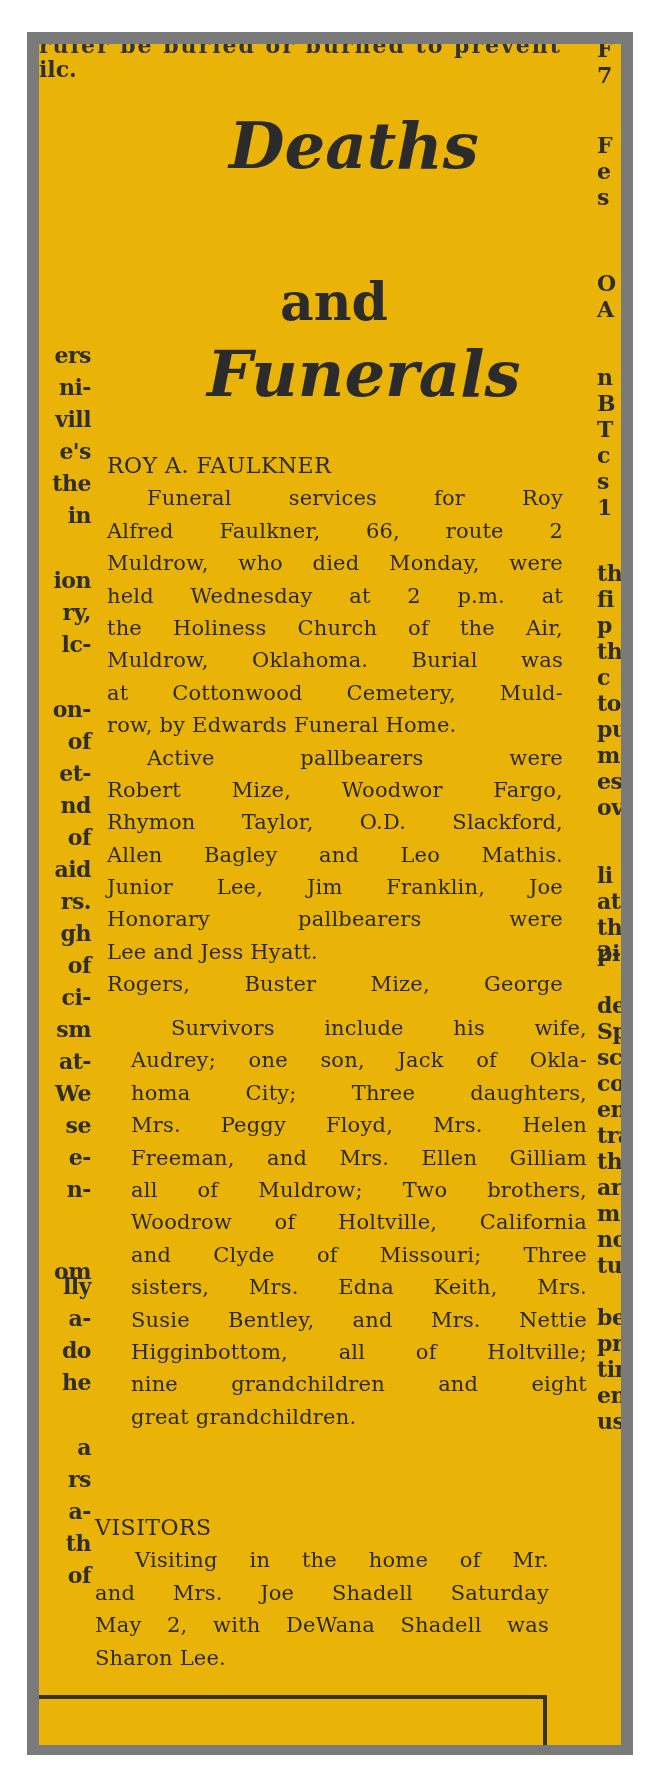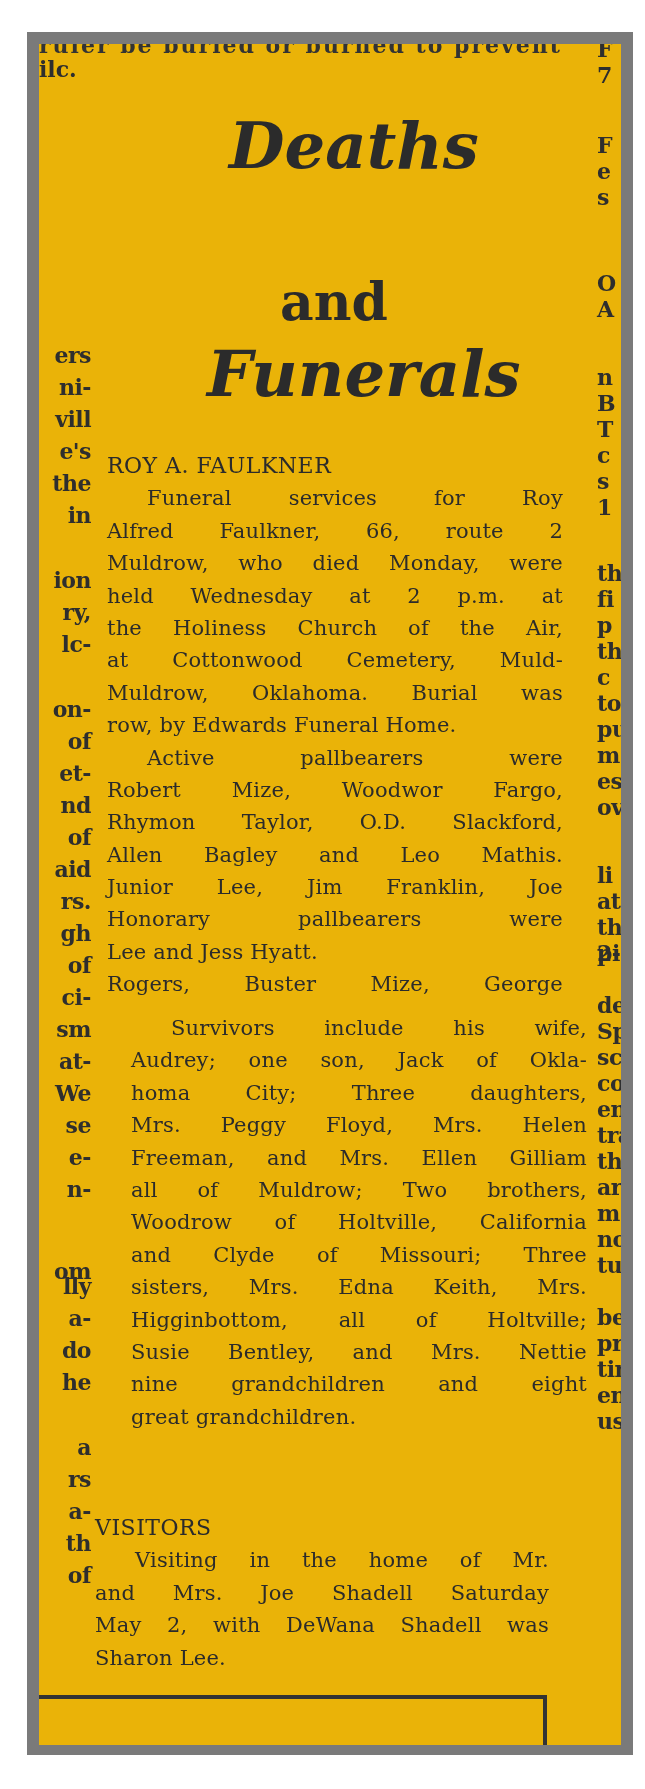--- a/index.html
+++ b/index.html
@@ -127,22 +127,22 @@
       <span class="frag right" style="top: 1366px;">us</span>
     </div>
 
   <div class="body-col" style="top:406px;">
     <span class="line head">ROY A. FAULKNER</span>
     <span class="line indent">Funeral services for Roy</span>
     <span class="line">Alfred Faulkner, 66, route 2</span>
     <span class="line">Muldrow, who died Monday, were</span>
     <span class="line">held Wednesday at 2 p.m. at</span>
     <span class="line">the Holiness Church of the Air,</span>
+    <span class="line">Muldrow, Oklahoma. Burial was</span>
     <span class="line">at Cottonwood Cemetery, Muld-</span>
-    <span class="line">Muldrow, Oklahoma. Burial was</span>
     <span class="line last">row, by Edwards Funeral Home.</span>
     <span class="line indent">Active pallbearers were</span>
     <span class="line">Robert Mize, Woodwor Fargo,</span>
     <span class="line">Rhymon Taylor, O.D. Slackford,</span>
     <span class="line">Allen Bagley and Leo Mathis.</span>
     <span class="line">Junior Lee, Jim Franklin, Joe</span>
     <span class="line">Honorary pallbearers were</span>
     <span class="line last">Lee and Jess Hyatt.</span>
     <span class="line">Rogers, Buster Mize, George</span>
   </div>
@@ -150,22 +150,22 @@
   <div class="body-col" style="top:968px;margin-left:24px;">
     <span class="line indent">Survivors include his wife,</span>
     <span class="line">Audrey; one son, Jack of Okla-</span>
     <span class="line">homa City; Three daughters,</span>
     <span class="line">Mrs. Peggy Floyd, Mrs. Helen</span>
     <span class="line">Freeman, and Mrs. Ellen Gilliam</span>
     <span class="line">all of Muldrow; Two brothers,</span>
     <span class="line">Woodrow of Holtville, California</span>
     <span class="line">and Clyde of Missouri; Three</span>
     <span class="line">sisters, Mrs. Edna Keith, Mrs.</span>
+    <span class="line">Susie Bentley, and Mrs. Nettie</span>
     <span class="line">Higginbottom, all of Holtville;</span>
-    <span class="line">Susie Bentley, and Mrs. Nettie</span>
     <span class="line">nine grandchildren and eight</span>
     <span class="line last">great grandchildren.</span>
   </div>
 
   <div class="body-col" style="top:1468px; left:56px; width:454px;">
     <span class="line head">VISITORS</span>
     <span class="line indent">Visiting in the home of Mr.</span>
     <span class="line">and Mrs. Joe Shadell Saturday</span>
     <span class="line">May 2, with DeWana Shadell was</span>
     <span class="line last">Sharon Lee.</span>

